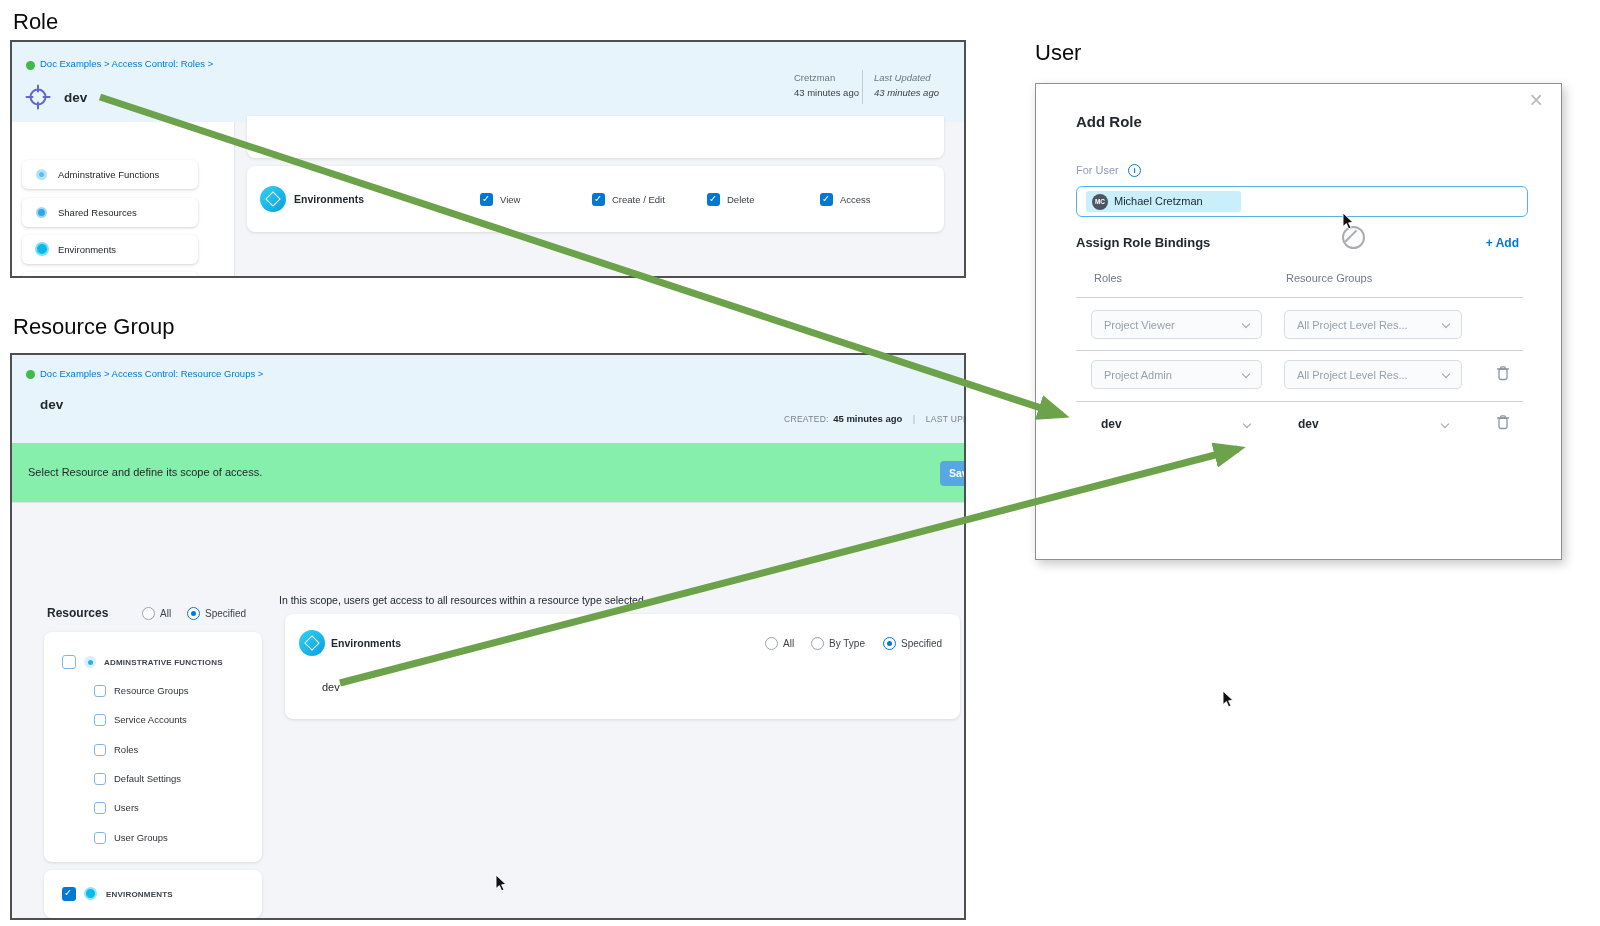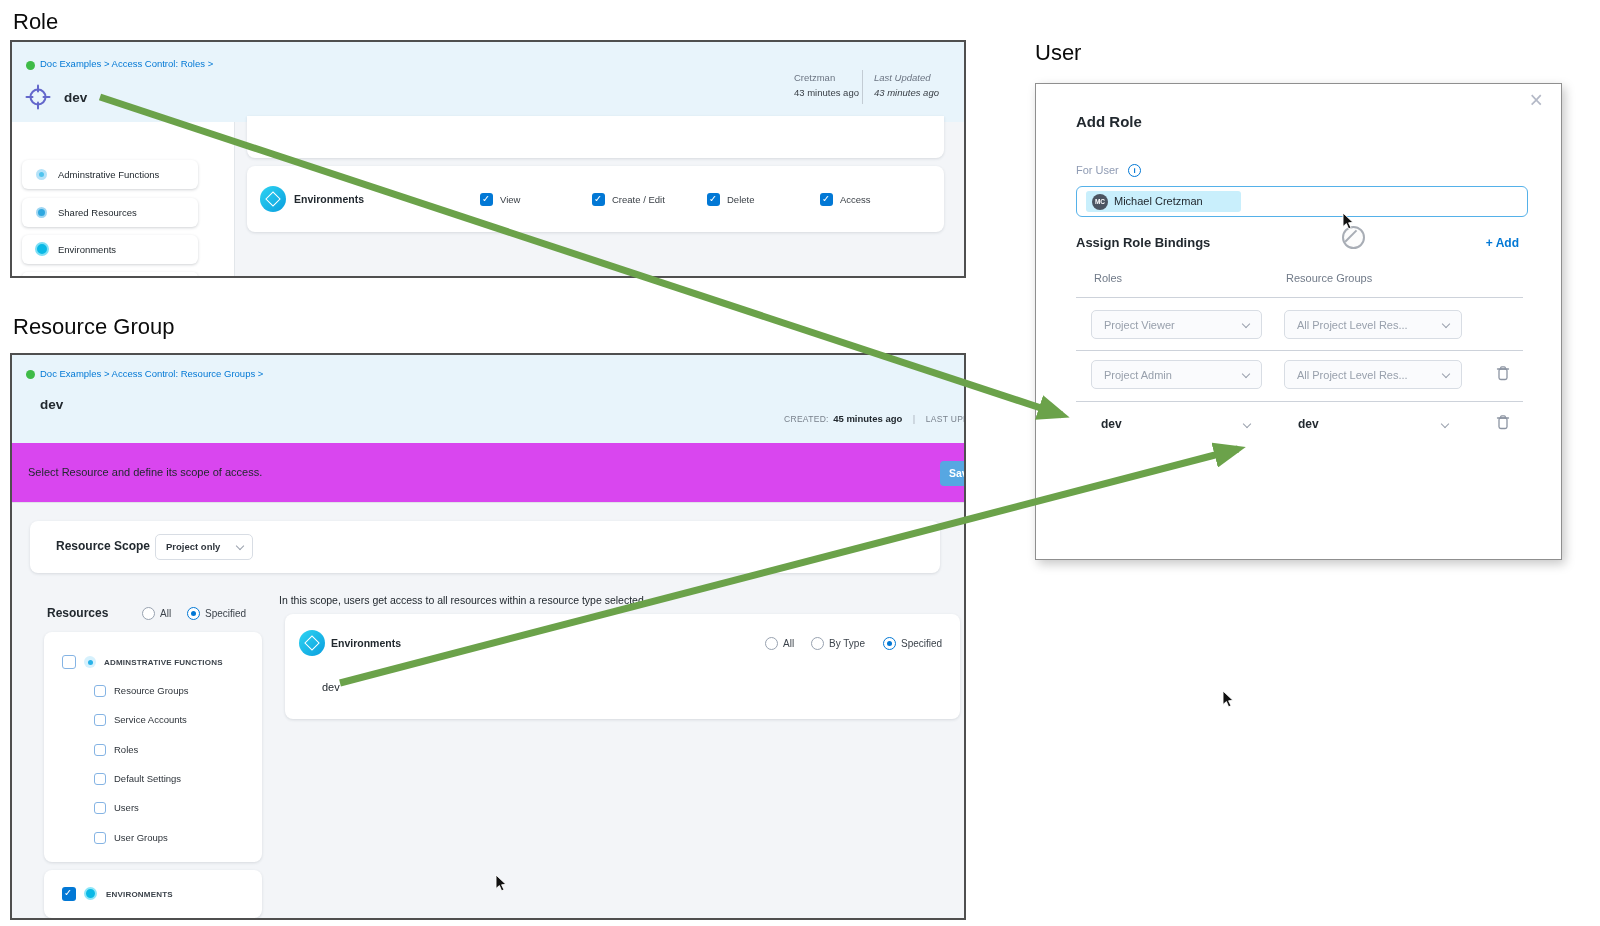--- a/index.html
+++ b/index.html
@@ -129,34 +129,27 @@
       <span class="crumb" style="left:28px;top:13px;">Doc Examples &gt; Access Control: Resource Groups &gt;</span>
       <span class="entity" style="left:28px;top:42px;">dev</span>
       <div class="abs" style="left:772px;top:53px;white-space:nowrap;">
         <span style="font-size:8.5px;color:#79818c;letter-spacing:.3px;">CREATED:</span>
         <span style="font-size:9.5px;font-weight:700;color:#22292f;">45 minutes ago</span>
         <span style="font-size:9.5px;color:#aab1ba;margin:0 6px;">|</span>
         <span style="font-size:8.5px;color:#79818c;letter-spacing:.3px;">LAST UPD</span>
       </div>
     </div>
 
-    <div class="abs" style="left:0;top:88px;right:0;height:60px;background:#d946ef;border-bottom:1px solid #dfe3e8;">
+    <div class="abs" style="left:0;top:88px;right:0;height:60px;background:#86efac;border-bottom:1px solid #dfe3e8;">
       <span class="abs lbl11" style="left:16px;top:23px;">Select Resource and define its scope of access.</span>
       <div class="abs" style="left:928px;top:18px;width:46px;height:25px;background:#57a7e2;border-radius:4px;color:#fff;font-size:10.5px;font-weight:700;line-height:25px;padding-left:9px;">Save</div>
     </div>
 
     <div class="abs graybg" style="left:0;top:148px;right:0;bottom:0;">
 
-      <div class="card" style="left:18px;top:18px;width:910px;height:52px;">
-        <span class="abs" style="left:26px;top:18px;font-size:12px;font-weight:700;color:#22292f;">Resource Scope</span>
-        <div class="dd" style="left:125px;top:13px;width:96px;height:24px;background:#fff;">
-          <span class="abs" style="left:10px;top:6px;font-size:9.5px;font-weight:700;color:#2f353c;">Project only</span>
-          <span class="chev" style="right:7px;top:8px;"></span>
-        </div>
-      </div>
 
       <span class="abs" style="left:35px;top:103px;font-size:12px;font-weight:700;color:#22292f;">Resources</span>
       <span class="radio un" style="left:130px;top:104px;"></span>
       <span class="rlabel" style="left:148px;top:105px;">All</span>
       <span class="radio sel" style="left:175px;top:104px;"></span>
       <span class="rlabel" style="left:193px;top:105px;">Specified</span>
 
       <div class="card" style="left:32px;top:129px;width:218px;height:230px;">
         <span class="cb un" style="left:18px;top:23px;width:14px;height:14px;"></span>
         <span class="dot-admin" style="left:40px;top:24px;"></span>

